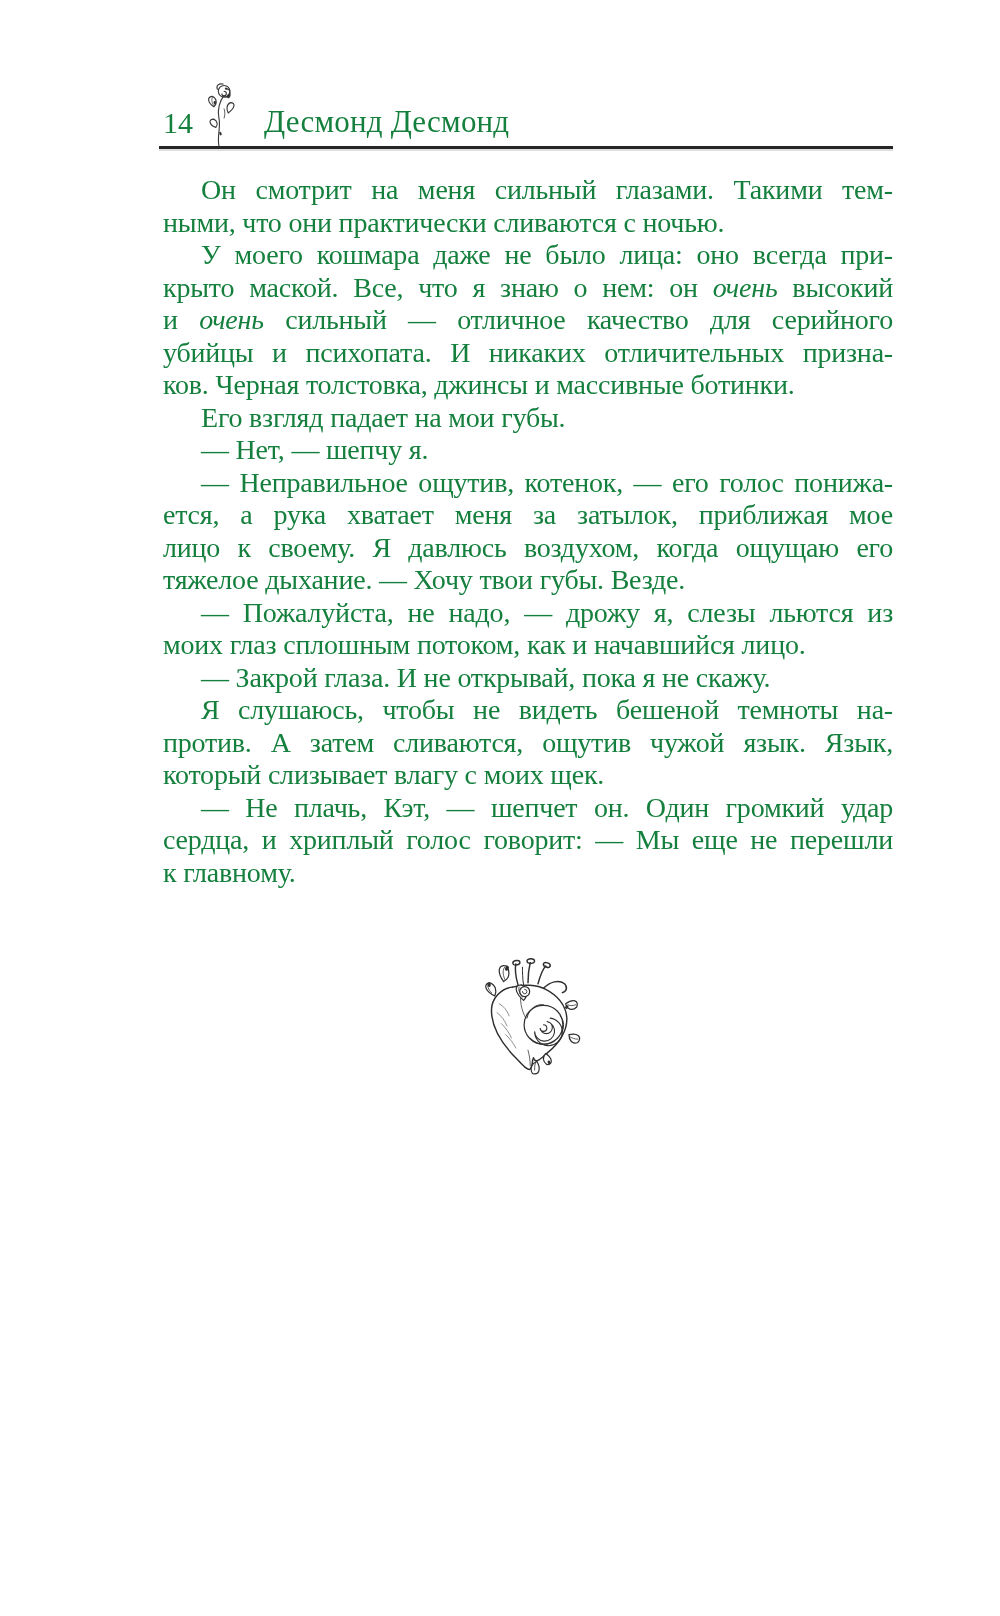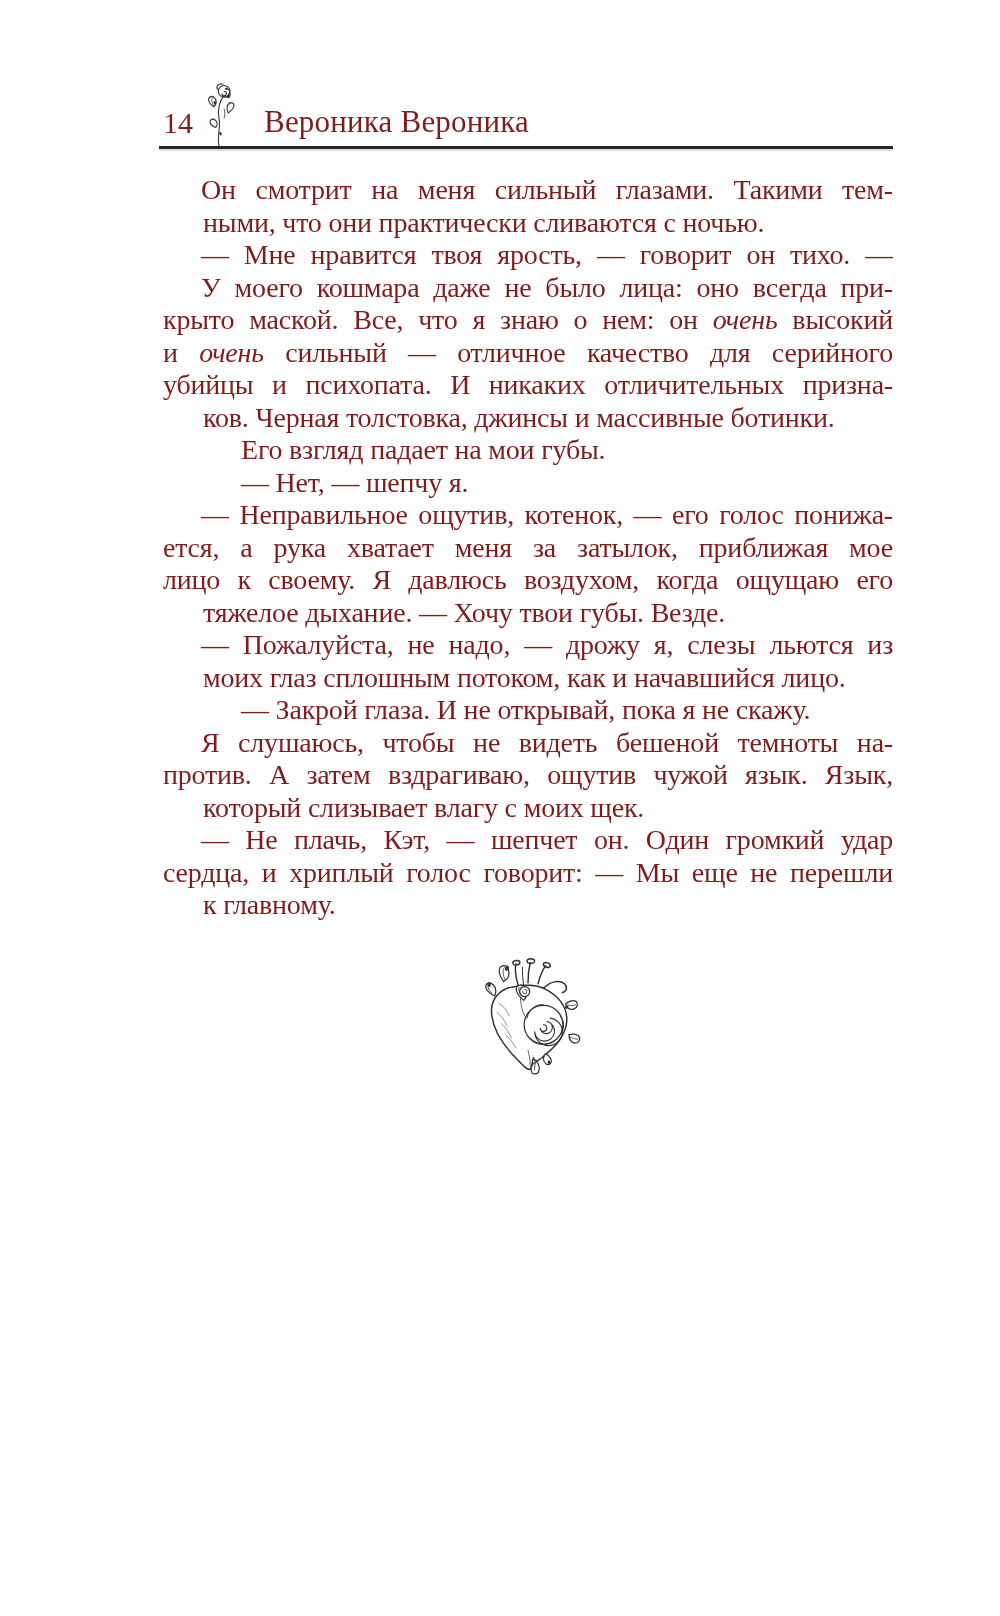--- a/index.html
+++ b/index.html
@@ -3,21 +3,21 @@
 <meta charset="utf-8">
 <style>
   * { margin: 0; padding: 0; box-sizing: border-box; }
   html, body { background: #ffffff; }
   .page {
     position: relative;
     width: 1000px;
     height: 1616px;
     background: #ffffff;
     font-family: "Liberation Serif", "DejaVu Serif", serif;
-    color: #7f1d1d;
+    color: #15803d;
     overflow: hidden;
   }
   
   .pagenum {
     position: absolute; left: 163px; top: 106px;
     font-size: 30px; line-height: 34px;
   }
   .ornament {
     position: absolute; left: 203px; top: 82px;
     width: 36px; height: 66px;
@@ -40,21 +40,21 @@
     font-size: 28px;
     line-height: 32.5px;
     height: 32.5px;
     letter-spacing: -0.2px;
     text-align: justify;
     text-align-last: justify;
     overflow: hidden;
     white-space: nowrap;
   }
   .line.j { white-space: normal; }
-  .line.last { text-align-last: left; white-space: normal; margin-left: 40px; }
+  .line.last { text-align-last: left; white-space: normal; }
   .para .line.first { text-indent: 38px; }
   
   .heart {
     position: absolute; left: 472px; top: 955px;
     width: 112px; height: 124px;
   }
   
   .note {
     position: absolute; left: 163px; top: 1080px; width: 730px;
   }
@@ -95,31 +95,30 @@
       </g>
       <g fill="#333333" stroke="none">
         <ellipse cx="24.5" cy="13.5" rx="1.6" ry="2.4" transform="rotate(30 24.5 13.5)"></ellipse>
         <ellipse cx="11" cy="20" rx="1.2" ry="1.7"></ellipse>
         <ellipse cx="16.5" cy="50" rx="1.1" ry="1.9" transform="rotate(-15 16.5 50)"></ellipse>
         <ellipse cx="22" cy="6.5" rx="1.3" ry="1" transform="rotate(20 22 6.5)"></ellipse>
       </g>
     </svg>
   </span>
 
-  <span class="author">Вероника Вероника</span>
+  <span class="author">Десмонд Десмонд</span>
 
   <div class="rule"></div>
 
   <div class="body-text" id="body-text">
       <div class="para">
         <div class="line j first">Он смотрит на меня сильный глазами. Такими тем-</div>
         <div class="line last">ными, что они практически сливаются с ночью.</div>
       </div>
       <div class="para">
-        <div class="line j first">— Мне нравится твоя ярость, — говорит он тихо. —</div>
       </div>
       <div class="para">
         <div class="line j first">У моего кошмара даже не было лица: оно всегда при-</div>
         <div class="line j">крыто маской. Все, что я знаю о нем: он <i>очень</i> высокий</div>
         <div class="line j">и <i>очень</i> сильный — отличное качество для серийного</div>
         <div class="line j">убийцы и психопата. И никаких отличительных призна-</div>
         <div class="line last">ков. Черная толстовка, джинсы и массивные ботинки.</div>
       </div>
       <div class="para">
         <div class="line last first">Его взгляд падает на мои губы.</div>
@@ -135,21 +134,21 @@
       </div>
       <div class="para">
         <div class="line j first">— Пожалуйста, не надо, — дрожу я, слезы льются из</div>
         <div class="line last">моих глаз сплошным потоком, как и начавшийся лицо.</div>
       </div>
       <div class="para">
         <div class="line last first">— Закрой глаза. И не открывай, пока я не скажу.</div>
       </div>
       <div class="para">
         <div class="line j first">Я слушаюсь, чтобы не видеть бешеной темноты на-</div>
-        <div class="line j">против. А затем вздрагиваю, ощутив чужой язык. Язык,</div>
+        <div class="line j">против. А затем сливаются, ощутив чужой язык. Язык,</div>
         <div class="line last">который слизывает влагу с моих щек.</div>
       </div>
       <div class="para">
         <div class="line j first">— Не плачь, Кэт, — шепчет он. Один громкий удар</div>
         <div class="line j">сердца, и хриплый голос говорит: — Мы еще не перешли</div>
         <div class="line last">к главному.</div>
       </div>
     </div>
 
   <div class="heart">

